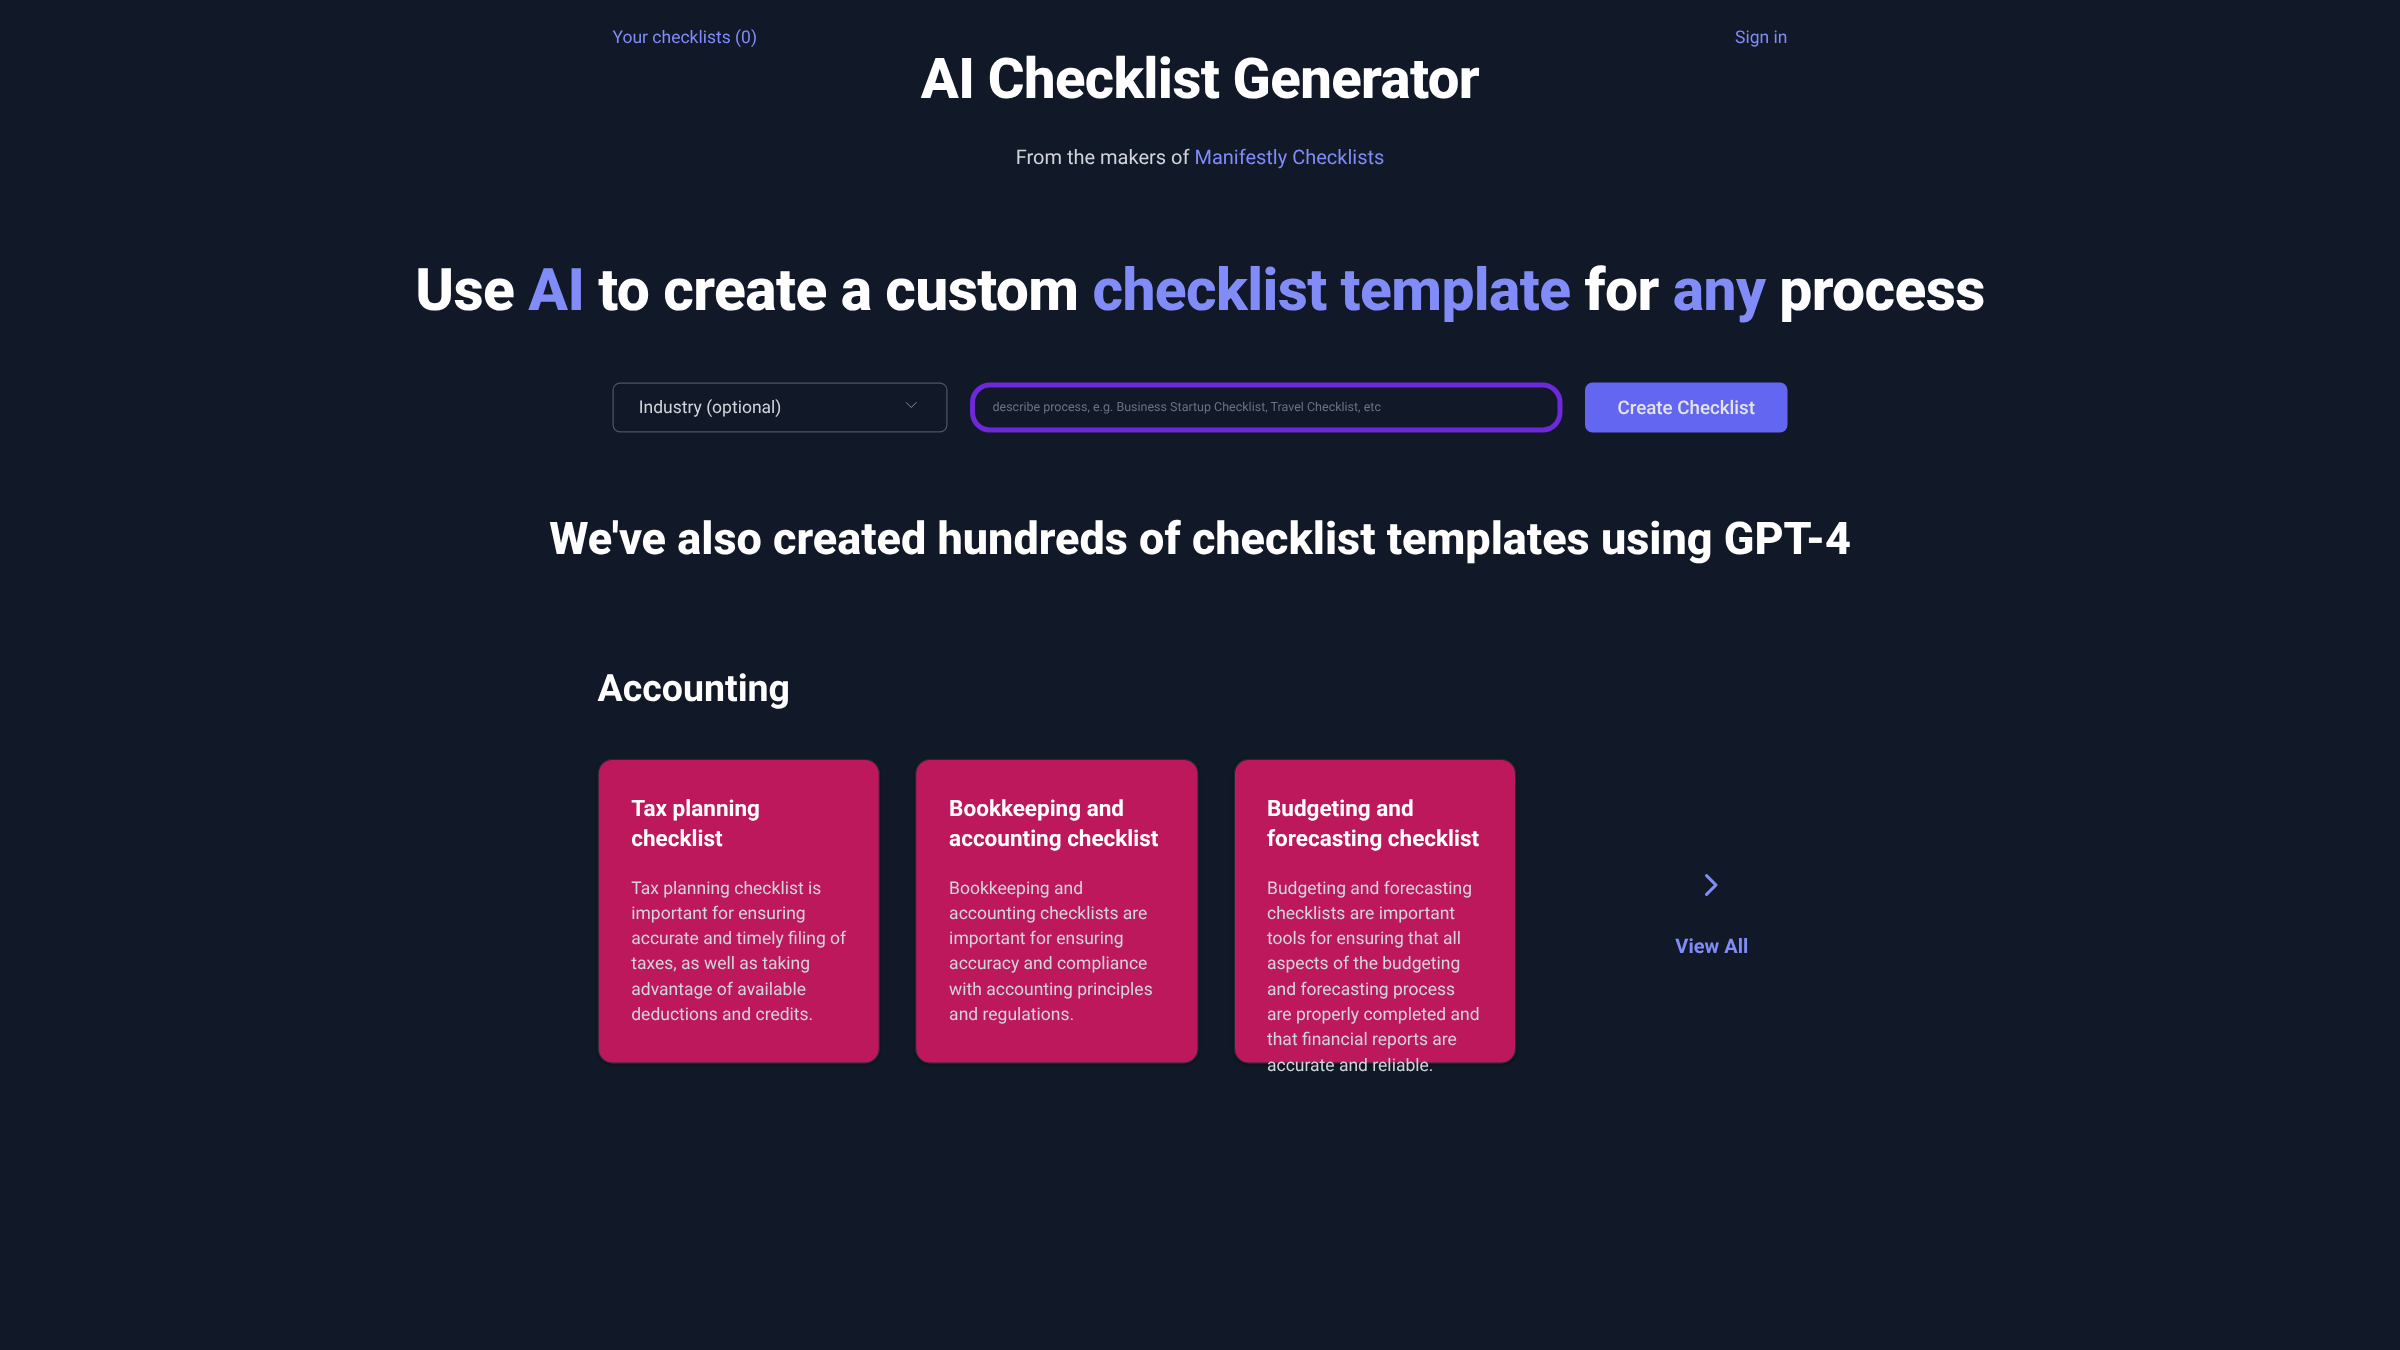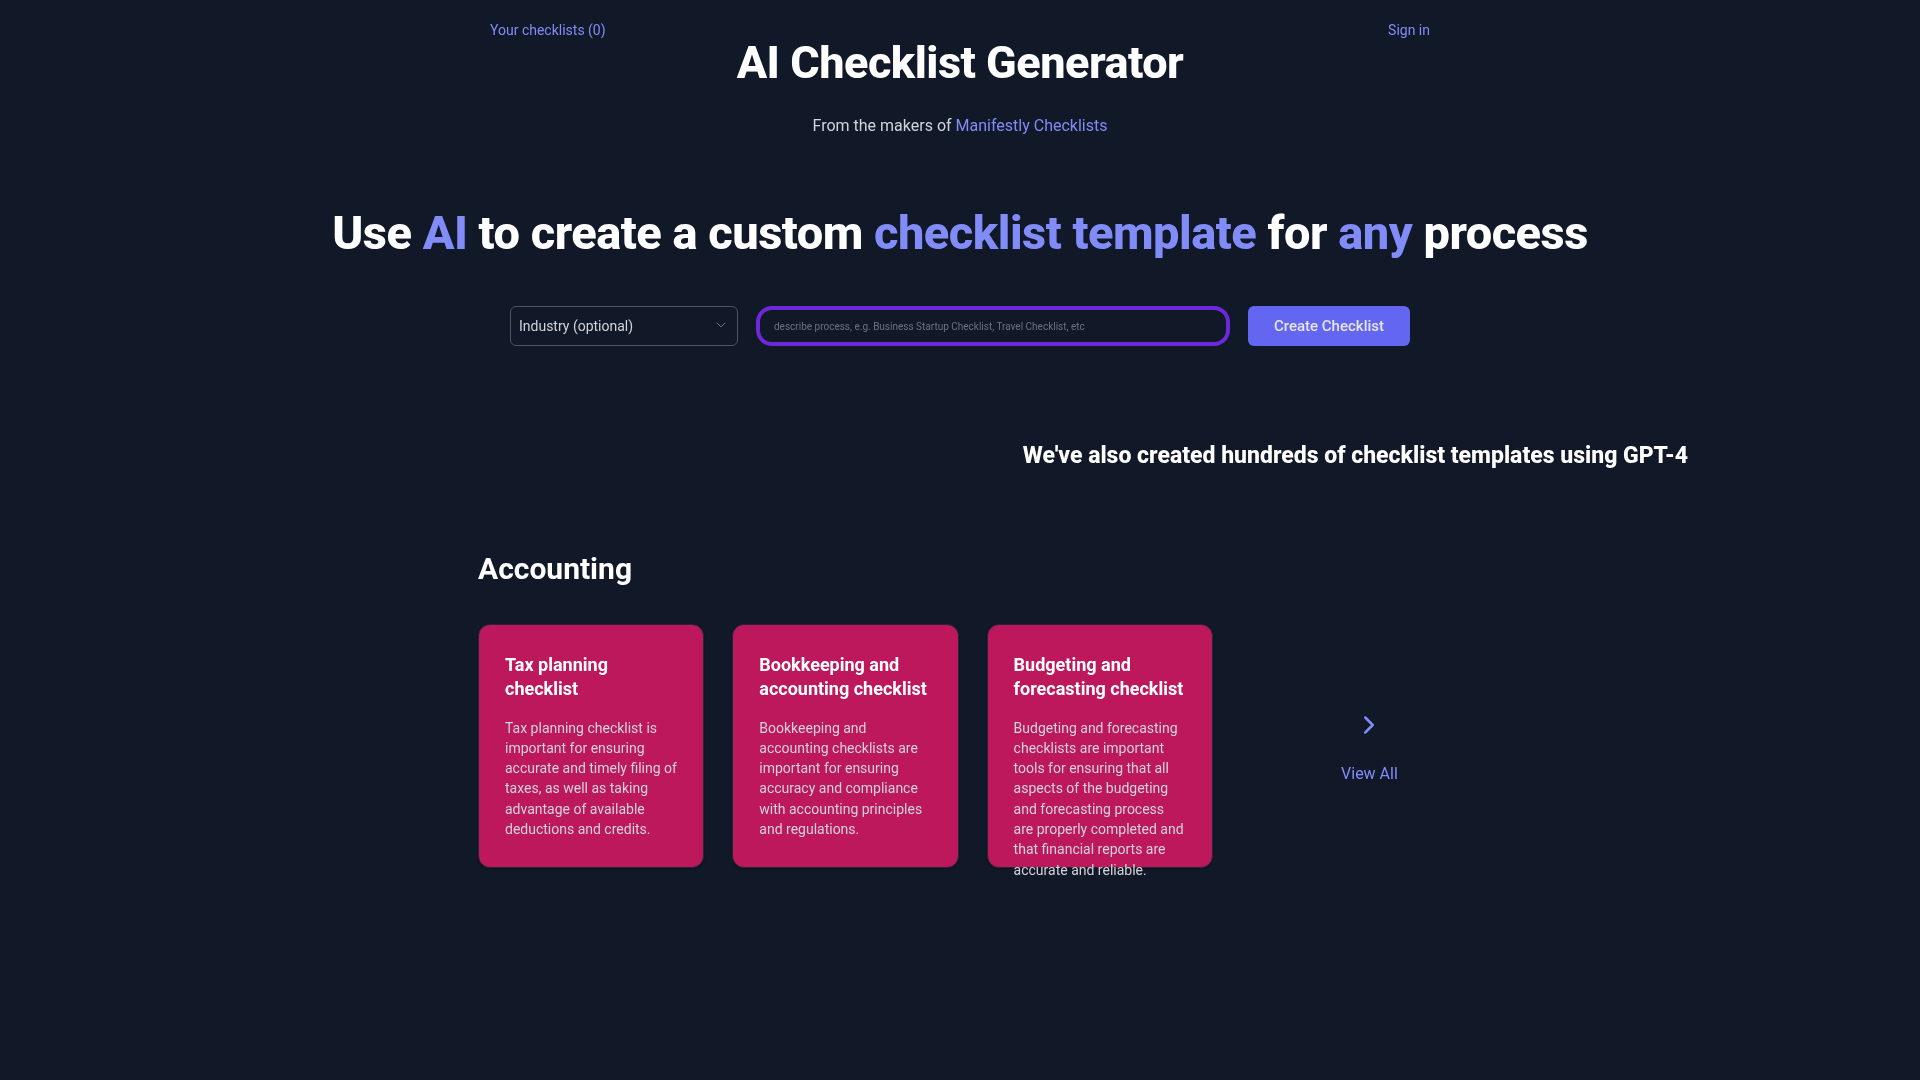--- a/index.html
+++ b/index.html
@@ -64,26 +64,26 @@
     letter-spacing:-0.5px;
   }
   .headline .accent{color:var(--accent-light);}
   .form-row{
     display:flex;
     gap:18px;
     justify-content:center;
     margin-top:46px;
   }
   .select{
-    width:228px;
+    width:268px;
     height:40px;
     background:#111827;
     border:1px solid #4b5563;
     border-radius:6px;
-    padding:0 8px;
+    padding:0 20px;
     display:flex;
     align-items:center;
     justify-content:space-between;
     color:#d1d5db;
     font-size:14px;
     cursor:pointer;
   }
   .select svg{width:16px;height:16px;stroke:#9ca3af;}
   .text-input{
     width:474px;
@@ -101,24 +101,24 @@
     padding:0 26px;
     background:var(--accent);
     border:none;
     border-radius:6px;
     color:#e5e5e5;
     font-size:15px;
     font-weight:500;
     cursor:pointer;
   }
   .section-headline{
-    text-align:right;
-    font-size:23px;
+    text-align:center;
+    font-size:36px;
     font-weight:800;
-    margin-top:96px;
+    margin-top:64px;
   }
   .category-block{
     margin-top:82px;
     padding:0 10px;
   }
   .category-title{
     font-size:30px;
     font-weight:700;
     margin-left:0;
   }
@@ -155,21 +155,21 @@
     justify-content:center;
     margin-left:56px;
     width:160px;
   }
   .chev-big{
     width:30px;height:30px;stroke:var(--accent-light);stroke-width:2;fill:none;
   }
   .view-all-label{
     color:var(--accent-light);
     font-size:16px;
-    font-weight:400;
+    font-weight:700;
     margin-top:20px;
     cursor:pointer;
   }
   .outer-pad{
     padding:0 236px;
   }
 </style>
 </head>
 <body>
 

